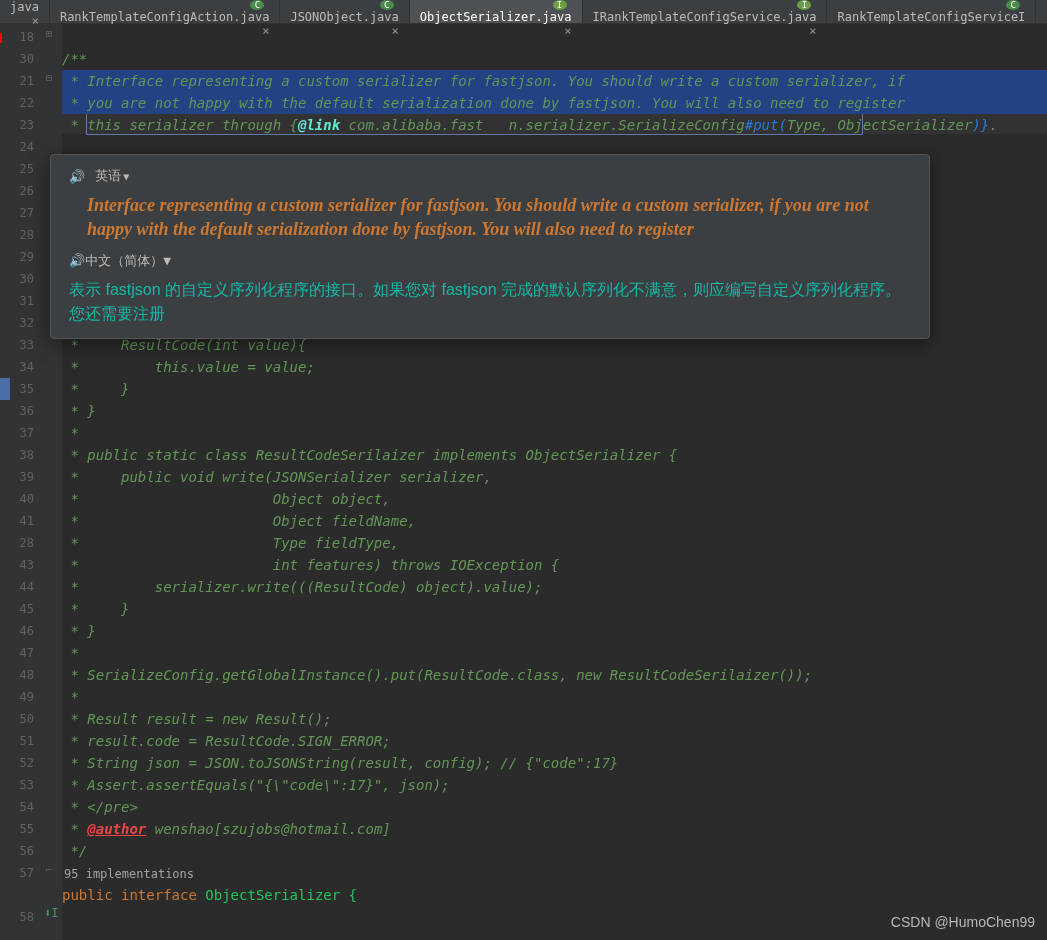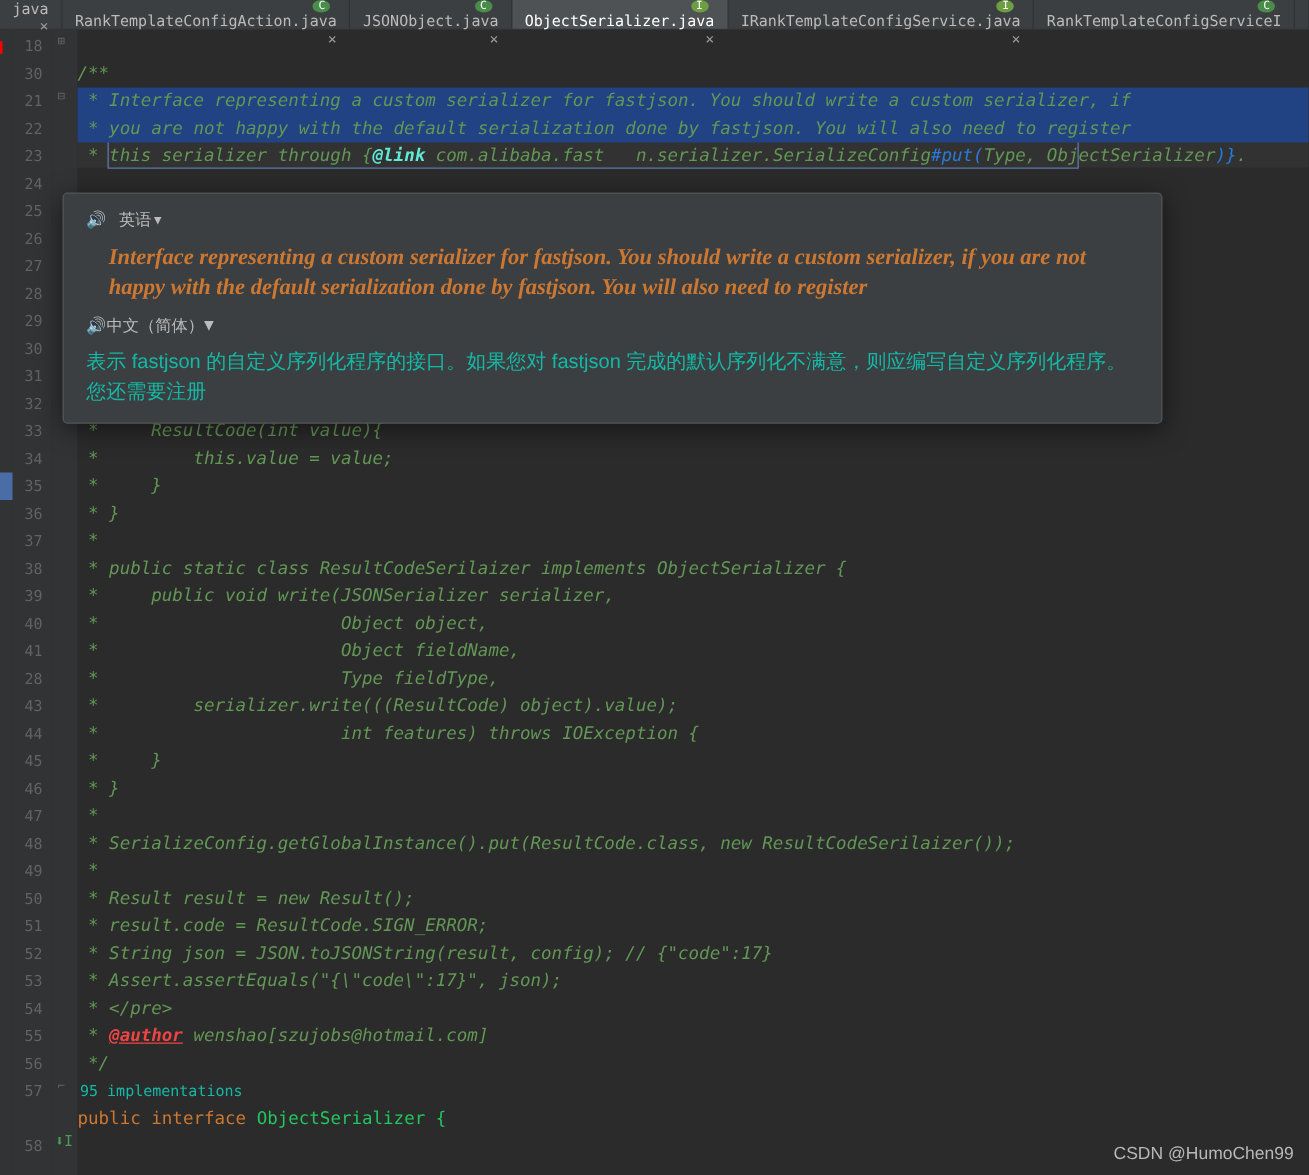--- a/index.html
+++ b/index.html
@@ -33,21 +33,21 @@
 .kw-white { color: #22c55e; font-style: normal; }
 .sel-line { background: #214283; }
 .sel-box { border: 1px solid #5e7baa; position: absolute; pointer-events: none; }
 .popup { position: absolute; left: 50px; top: 154px; width: 880px; background: #3c3f41; border: 1px solid #555; border-radius: 4px; padding: 12px 18px; box-shadow: 0 4px 20px rgba(0,0,0,0.5); z-index: 100; }
 .popup-header { display: flex; align-items: center; color: #bbbbbb; font-size: 13px; margin-bottom: 8px; }
 .popup-header .sound-icon { margin-right: 10px; }
 .popup-header .dropdown { margin-left: 2px; font-size: 10px; }
 .popup-source { font-family: Georgia, serif; font-style: italic; font-weight: bold; color: #cc7832; font-size: 18px; line-height: 1.35; margin-bottom: 10px; margin-left: 18px; }
 .popup-target-header { display: flex; align-items: center; color: #bbbbbb; font-size: 13px; margin: 10px 0 8px; }
 .popup-target { color: #14b8a6; font-size: 16px; line-height: 1.5; font-family: -apple-system, 'Segoe UI', sans-serif; }
-.hints { color: #14b8a6; font-size: 12px; font-style: normal; padding-left: 2px; }
+.hints { color: #a3a3a3; font-size: 12px; font-style: normal; padding-left: 2px; }
 .watermark { position: absolute; right: 12px; bottom: 10px; color: #b8b8b8; font-size: 14px; font-family: sans-serif; }
 .row-highlight { position: absolute; left: 0; right: 0; height: 22px; background: #323232; z-index: -1; }
 </style>
 </head>
 <body>
 
 <div class="tabs">
   <div class="tab">
       <span>java</span>
       <span class="close">×</span>
@@ -153,22 +153,22 @@
     <div class="code-line"><span class="kw-doc"> *     ResultCode(int value){</span></div>
     <div class="code-line"><span class="kw-doc"> *         this.value = value;</span></div>
     <div class="code-line"><span class="kw-doc"> *     }</span></div>
     <div class="code-line"><span class="kw-doc"> * }</span></div>
     <div class="code-line"><span class="kw-doc"> *</span></div>
     <div class="code-line"><span class="kw-doc"> * public static class ResultCodeSerilaizer implements ObjectSerializer {</span></div>
     <div class="code-line"><span class="kw-doc"> *     public void write(JSONSerializer serializer,</span></div>
     <div class="code-line"><span class="kw-doc"> *                       Object object,</span></div>
     <div class="code-line"><span class="kw-doc"> *                       Object fieldName,</span></div>
     <div class="code-line"><span class="kw-doc"> *                       Type fieldType,</span></div>
+    <div class="code-line"><span class="kw-doc"> *                       int features) throws IOException {</span></div>
     <div class="code-line"><span class="kw-doc"> *         serializer.write(((ResultCode) object).value);</span></div>
-    <div class="code-line"><span class="kw-doc"> *                       int features) throws IOException {</span></div>
     <div class="code-line"><span class="kw-doc"> *     }</span></div>
     <div class="code-line"><span class="kw-doc"> * }</span></div>
     <div class="code-line"><span class="kw-doc"> *</span></div>
     <div class="code-line"><span class="kw-doc"> * SerializeConfig.getGlobalInstance().put(ResultCode.class, new ResultCodeSerilaizer());</span></div>
     <div class="code-line"><span class="kw-doc"> *</span></div>
     <div class="code-line"><span class="kw-doc"> * Result result = new Result();</span></div>
     <div class="code-line"><span class="kw-doc"> * result.code = ResultCode.SIGN_ERROR;</span></div>
     <div class="code-line"><span class="kw-doc"> * String json = JSON.toJSONString(result, config); // {"code":17}</span></div>
     <div class="code-line"><span class="kw-doc"> * Assert.assertEquals("{\"code\":17}", json);</span></div>
     <div class="code-line"><span class="kw-doc"> * &lt;/pre&gt;</span></div>

